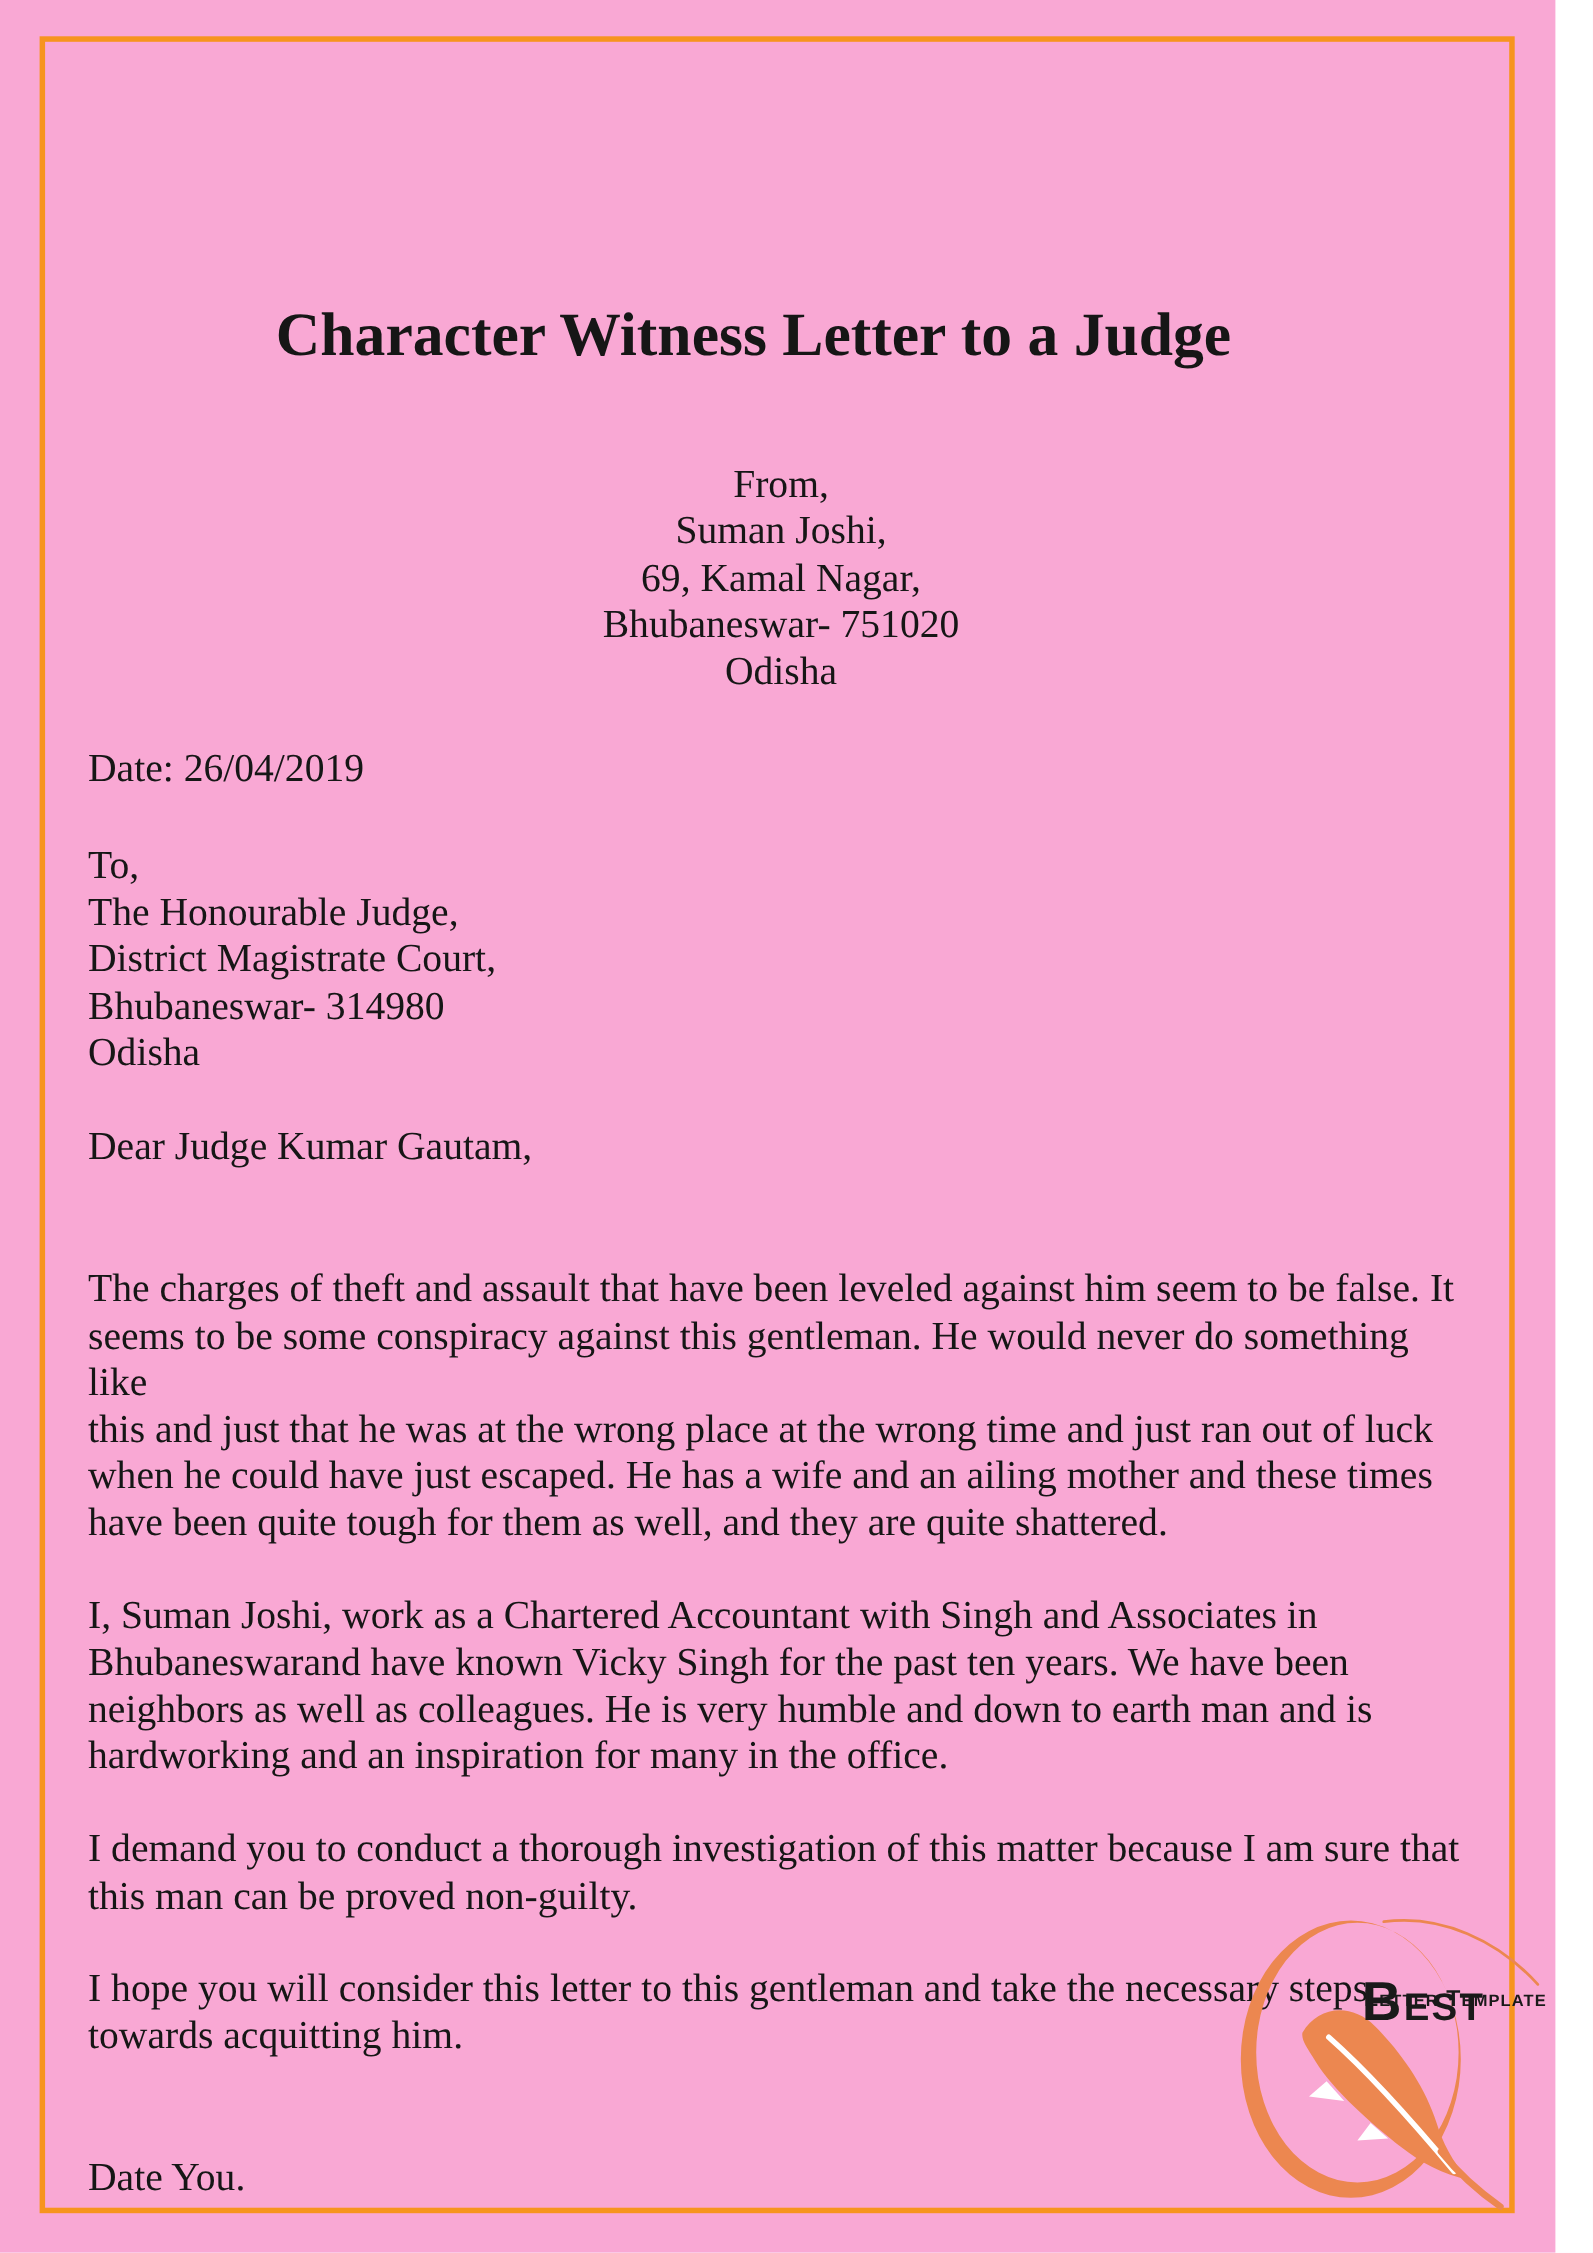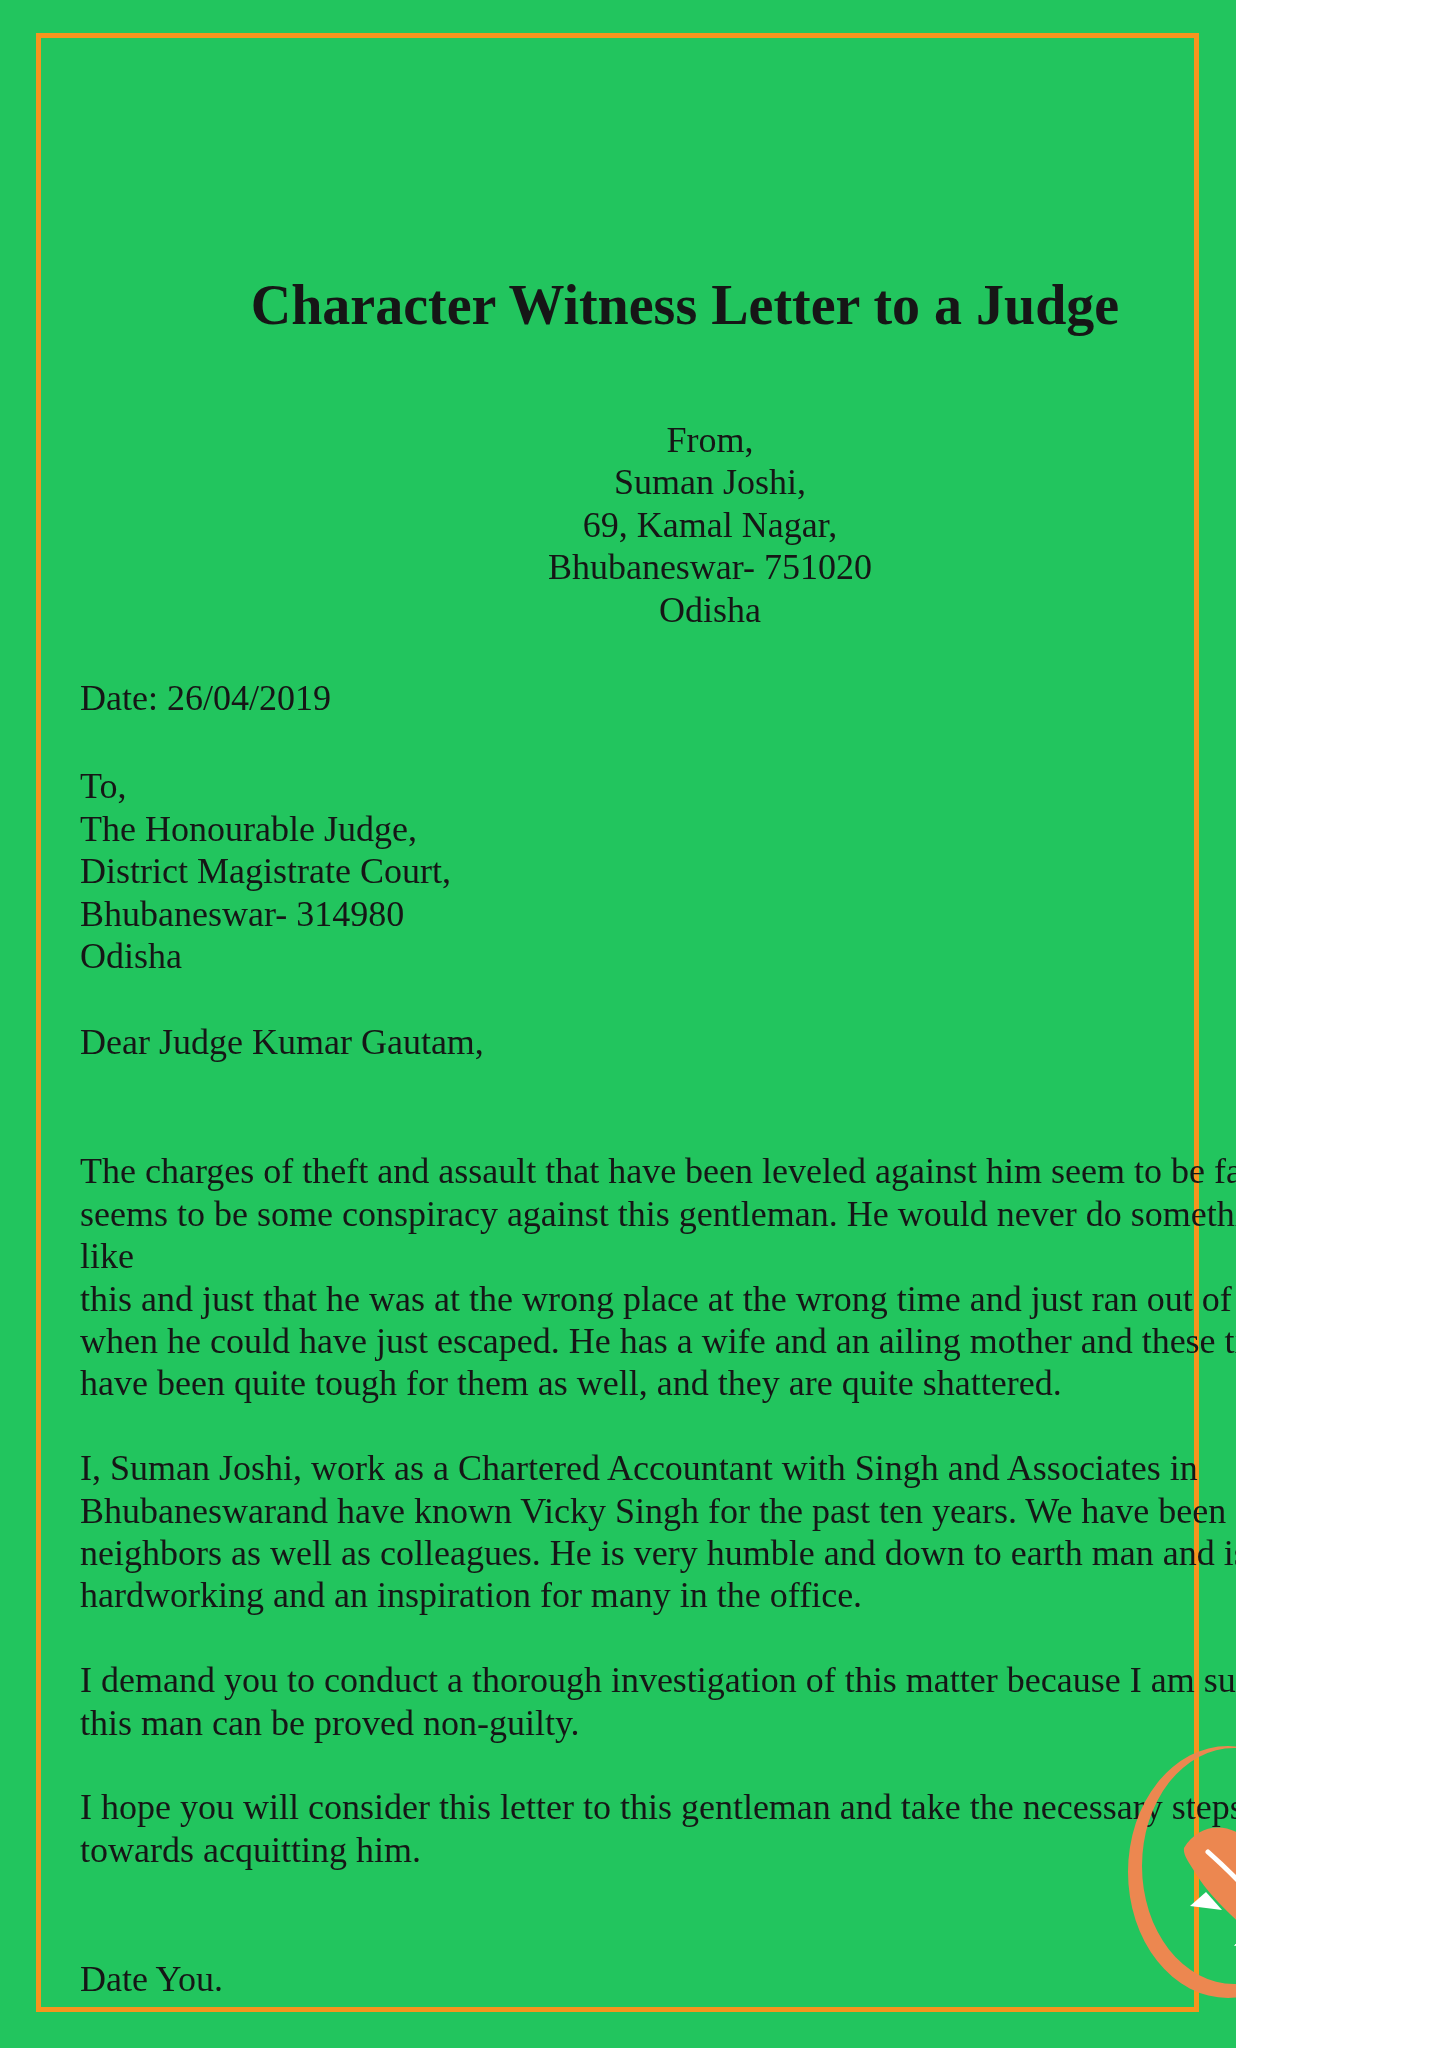--- a/index.html
+++ b/index.html
@@ -1,20 +1,20 @@
 <!DOCTYPE html>
 <html style="--border_orange: #F7941E; --logo_orange: #EC8750; --ink: #161616; --logo_text: #1A1A1A;"><head>
 <meta charset="utf-8">
 <style>
   html, body { margin: 0; padding: 0; background: #ffffff; }
   .page {
     position: relative;
-    width: 1236px;
+    width: 1414px;
     height: 2048px;
-    background: #22c55e;
+    background: #f9a8d4;
     overflow: hidden;
     font-family: "Liberation Serif", "DejaVu Serif", serif;
     color: var(--ink, #161616);
   }
   .frame {
     position: absolute;
     left: 36px; top: 33px; right: 37px; bottom: 36px;
     border: 5px solid var(--border_orange, #F7941E);
   }
   .content {

